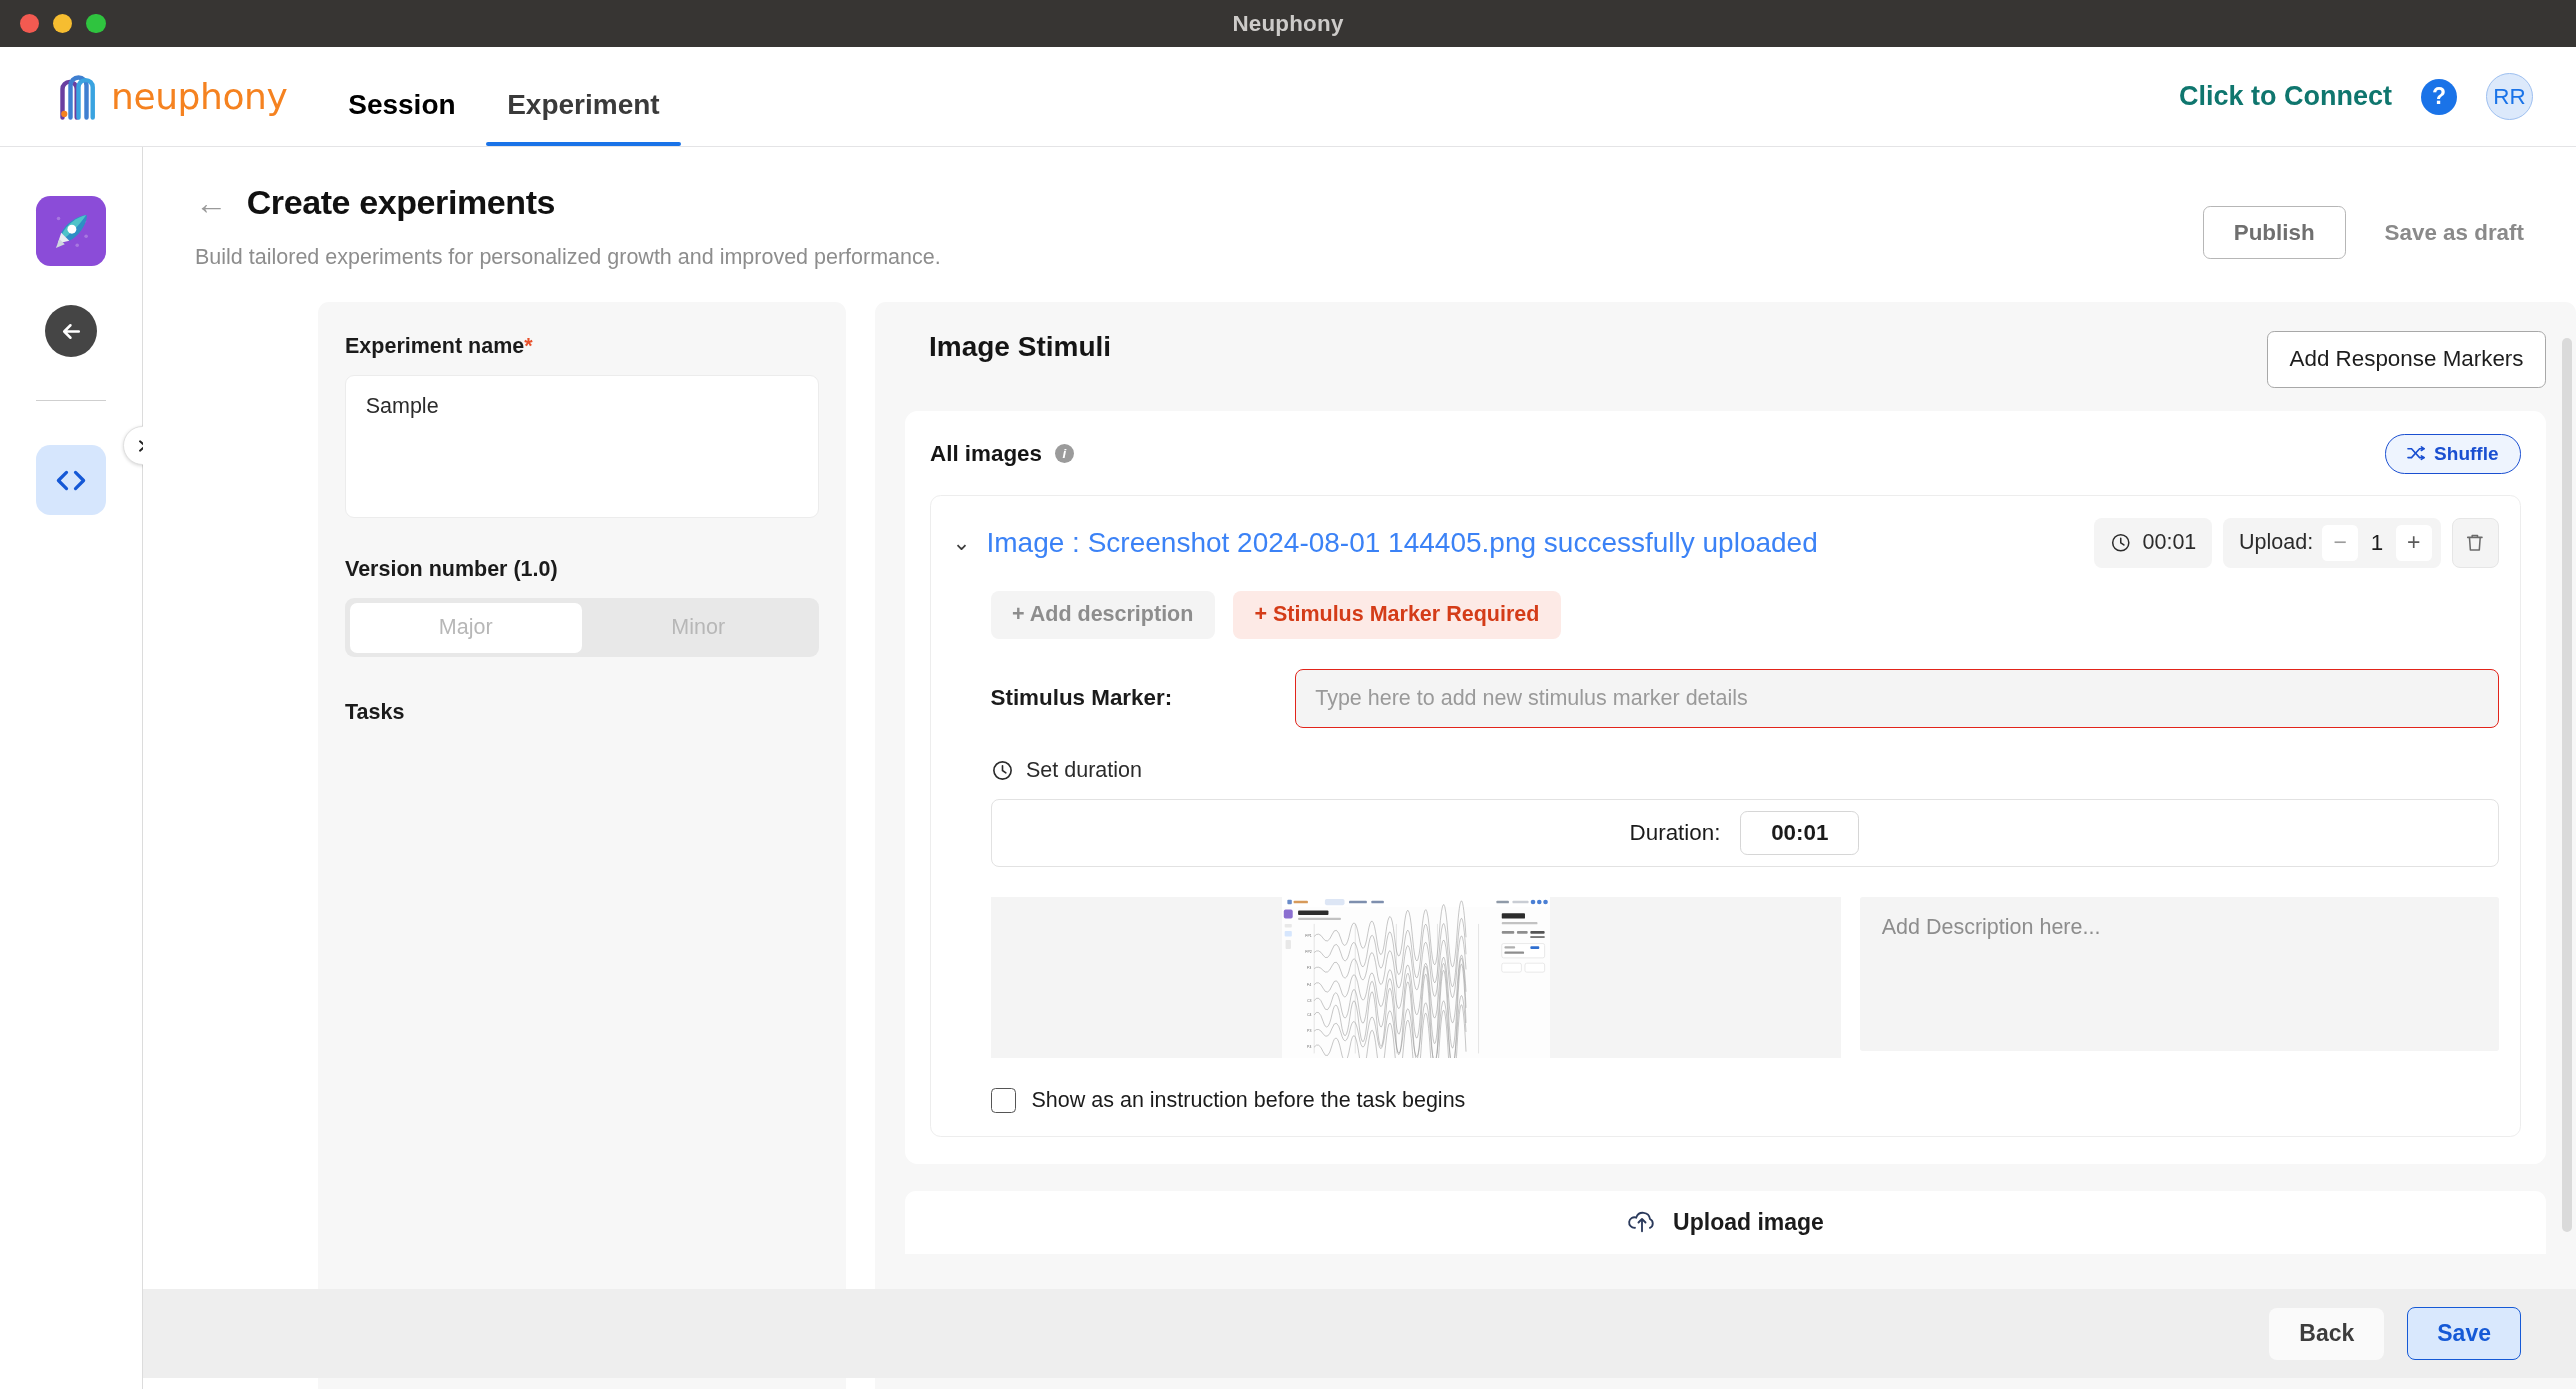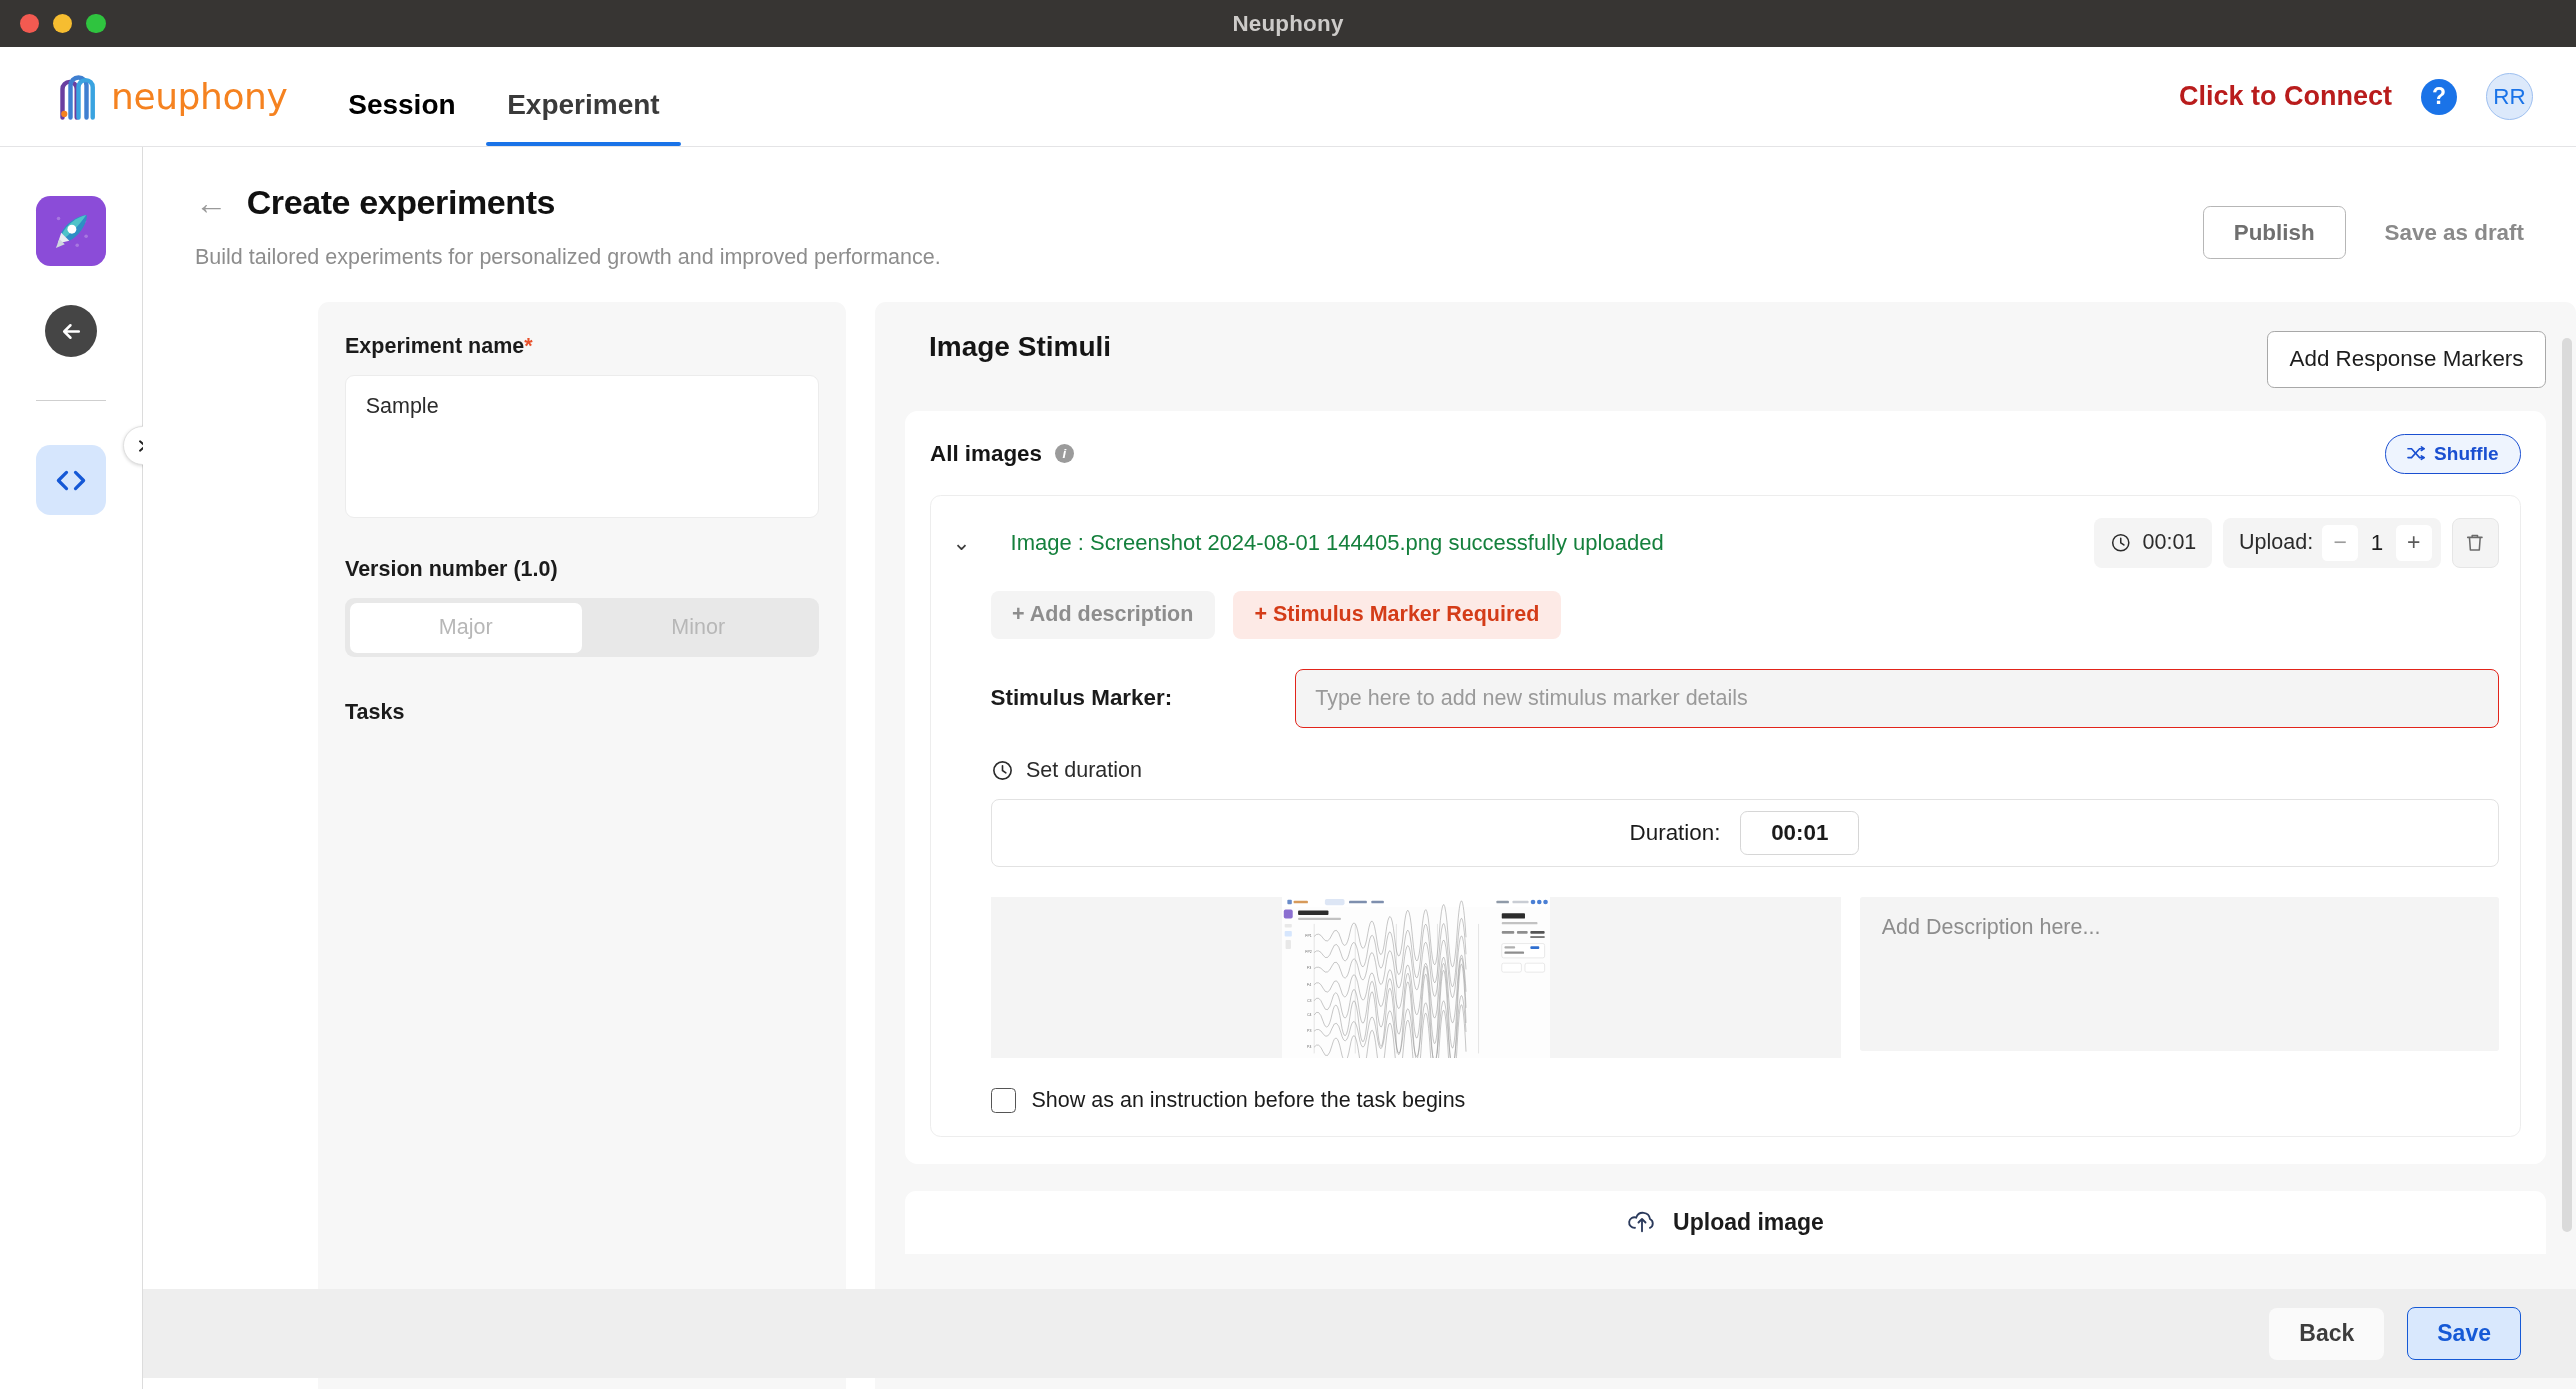--- a/index.html
+++ b/index.html
@@ -46,21 +46,21 @@
   .nav-item.active { color: #3a3a3a; }
   .nav-item.active::after {
     content: ""; position: absolute; left: -19.7px; right: -19.7px; bottom: 0;
     height: 4.5px; background: #1a73e8; border-radius: 2.7px;
   }
 
   .header-right {
     margin-left: auto; padding-right: 43px;
     display: flex; align-items: center; gap: 29px;
   }
-  .connect-link { color: #b91c1c; font-size: 27px; font-weight: bold; cursor: pointer; }
+  .connect-link { color: #0f766e; font-size: 27px; font-weight: bold; cursor: pointer; }
   .help-btn {
     width: 36px; height: 36px; border-radius: 50%; background: #1a73e8;
     color: #fff; font-size: 23px; font-weight: bold;
     display: flex; align-items: center; justify-content: center; cursor: pointer;
   }
   .avatar {
     width: 47px; height: 47px; border-radius: 50%; background: #dce9fb;
     border: 1.3px solid #9dbff0; color: #1a73e8; font-size: 22.4px;
     display: flex; align-items: center; justify-content: center; cursor: pointer;
   }
@@ -167,21 +167,21 @@
     background: #eef4fe; color: #1a4fd1; font-size: 19px; font-weight: bold;
     padding: 8px 21.5px; display: flex; align-items: center; gap: 9px; cursor: pointer;
   }
 
   .item-card {
     margin-top: 21.5px; border: 0.9px solid #ededed; border-radius: 10.7px;
     padding: 21.5px 21.5px 23px 21.5px;
   }
   .item-head { display: flex; align-items: center; }
   .chev { color: #3c3c3c; font-size: 21.5px; margin-right: 16px; cursor: pointer; }
-  .item-name { font-size: 22px; color: #15803d; margin-left: 24px; }
+  .item-name { font-size: 28px; color: #3b82f6; }
   .head-ctrls { margin-left: auto; display: flex; align-items: center; gap: 10.7px; }
   .pill {
     background: #f4f4f4; border-radius: 8px; height: 50px;
     display: flex; align-items: center; padding: 0 16px;
     font-size: 21.5px; color: #2b2b2b; gap: 10.7px;
   }
   .pill.repeat { gap: 9px; padding-right: 9px; }
   .step {
     background: #fff; border-radius: 5.4px; width: 36px; height: 36px;
     display: flex; align-items: center; justify-content: center;

